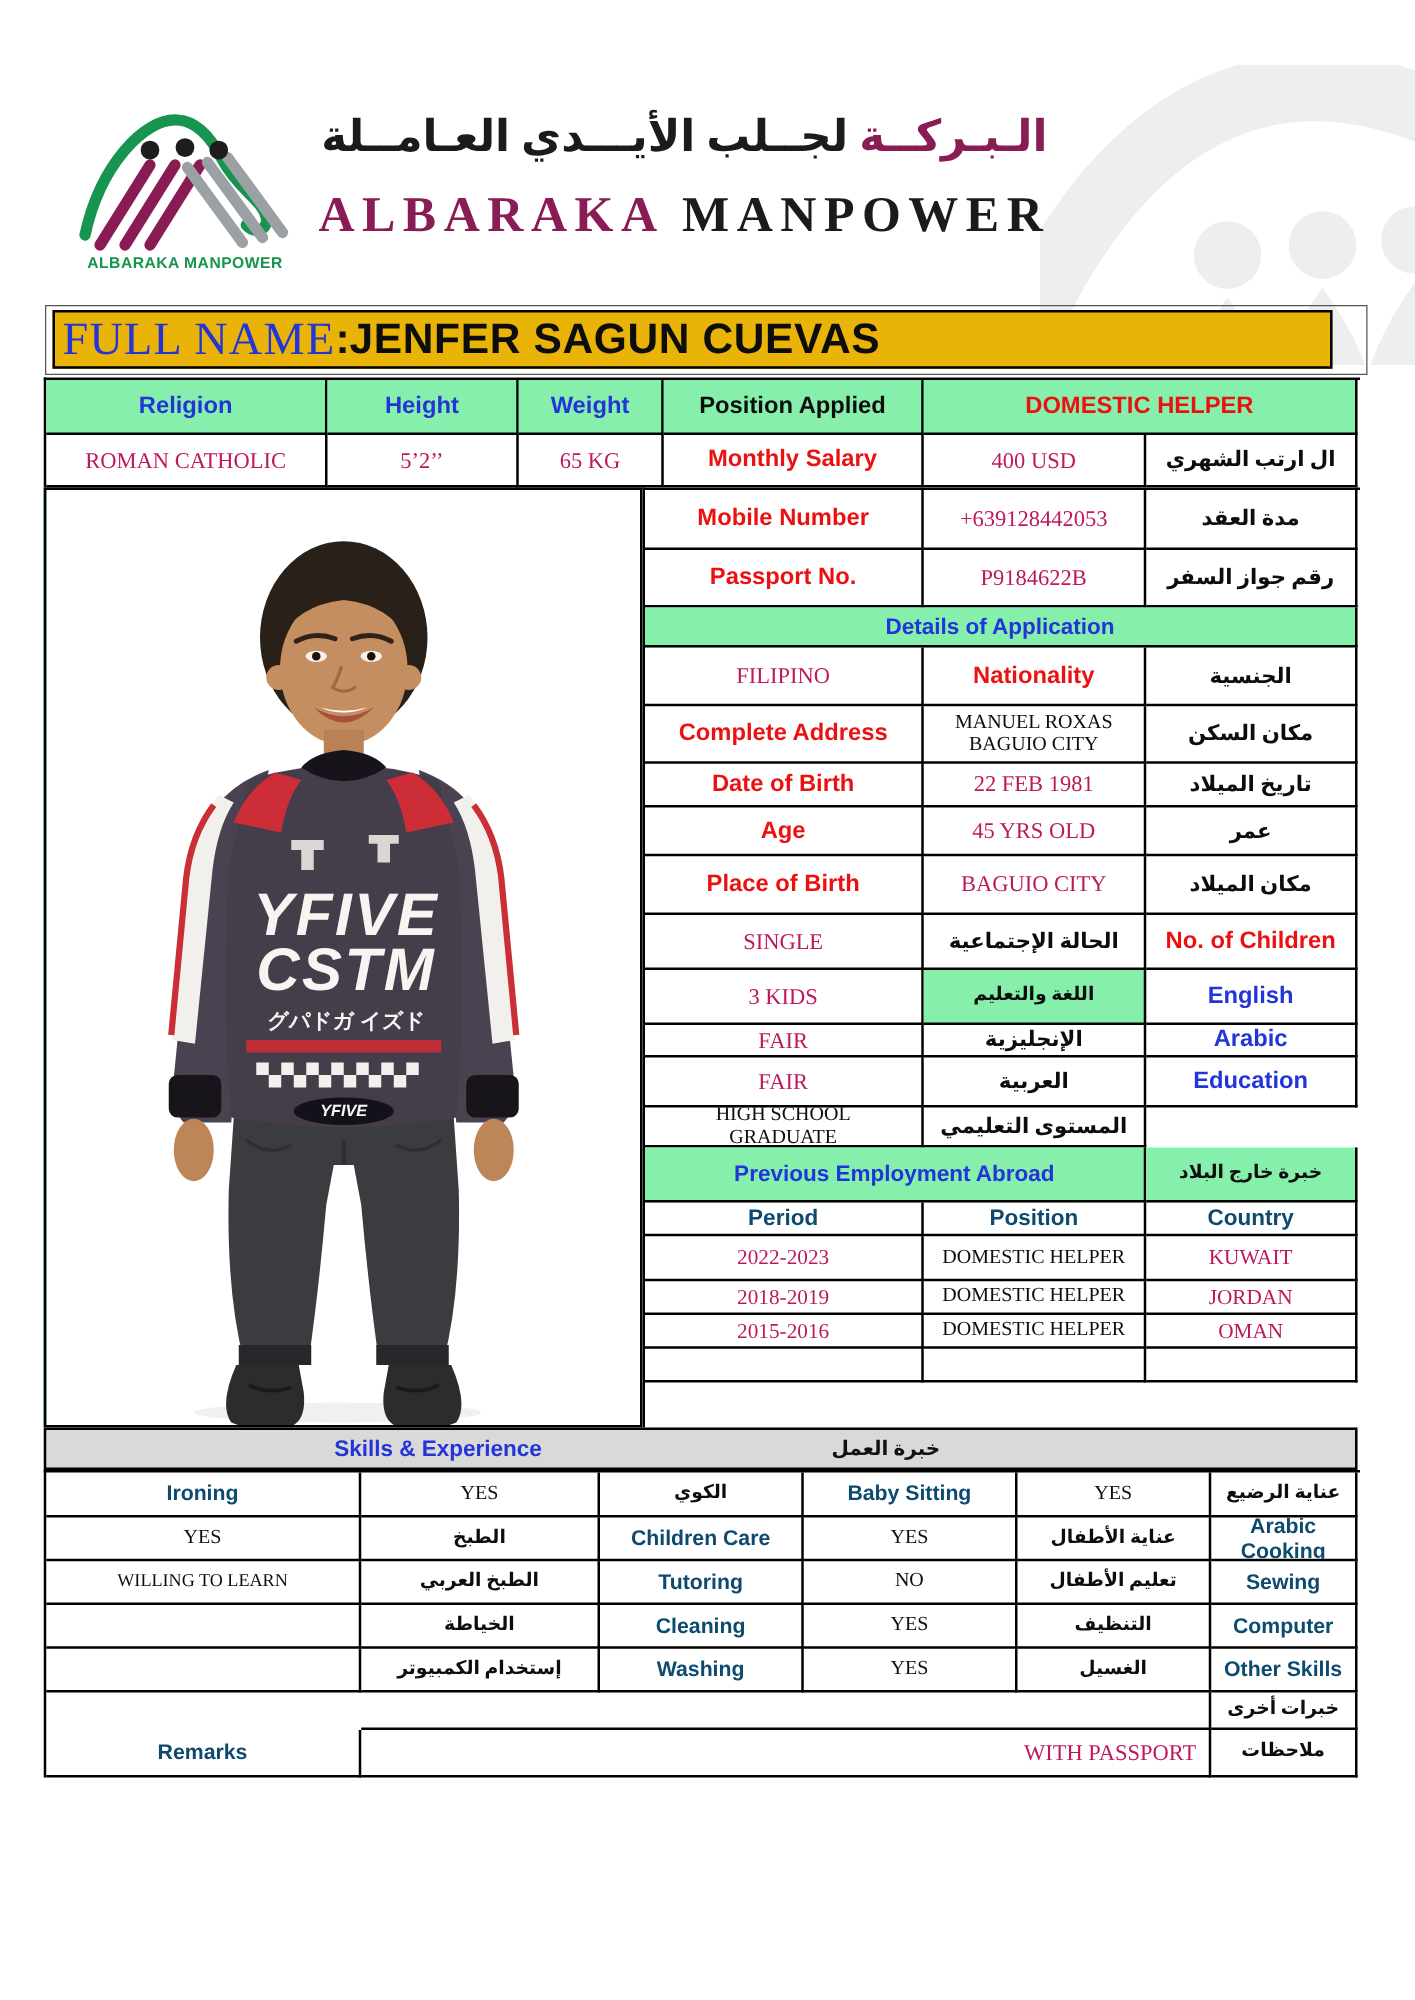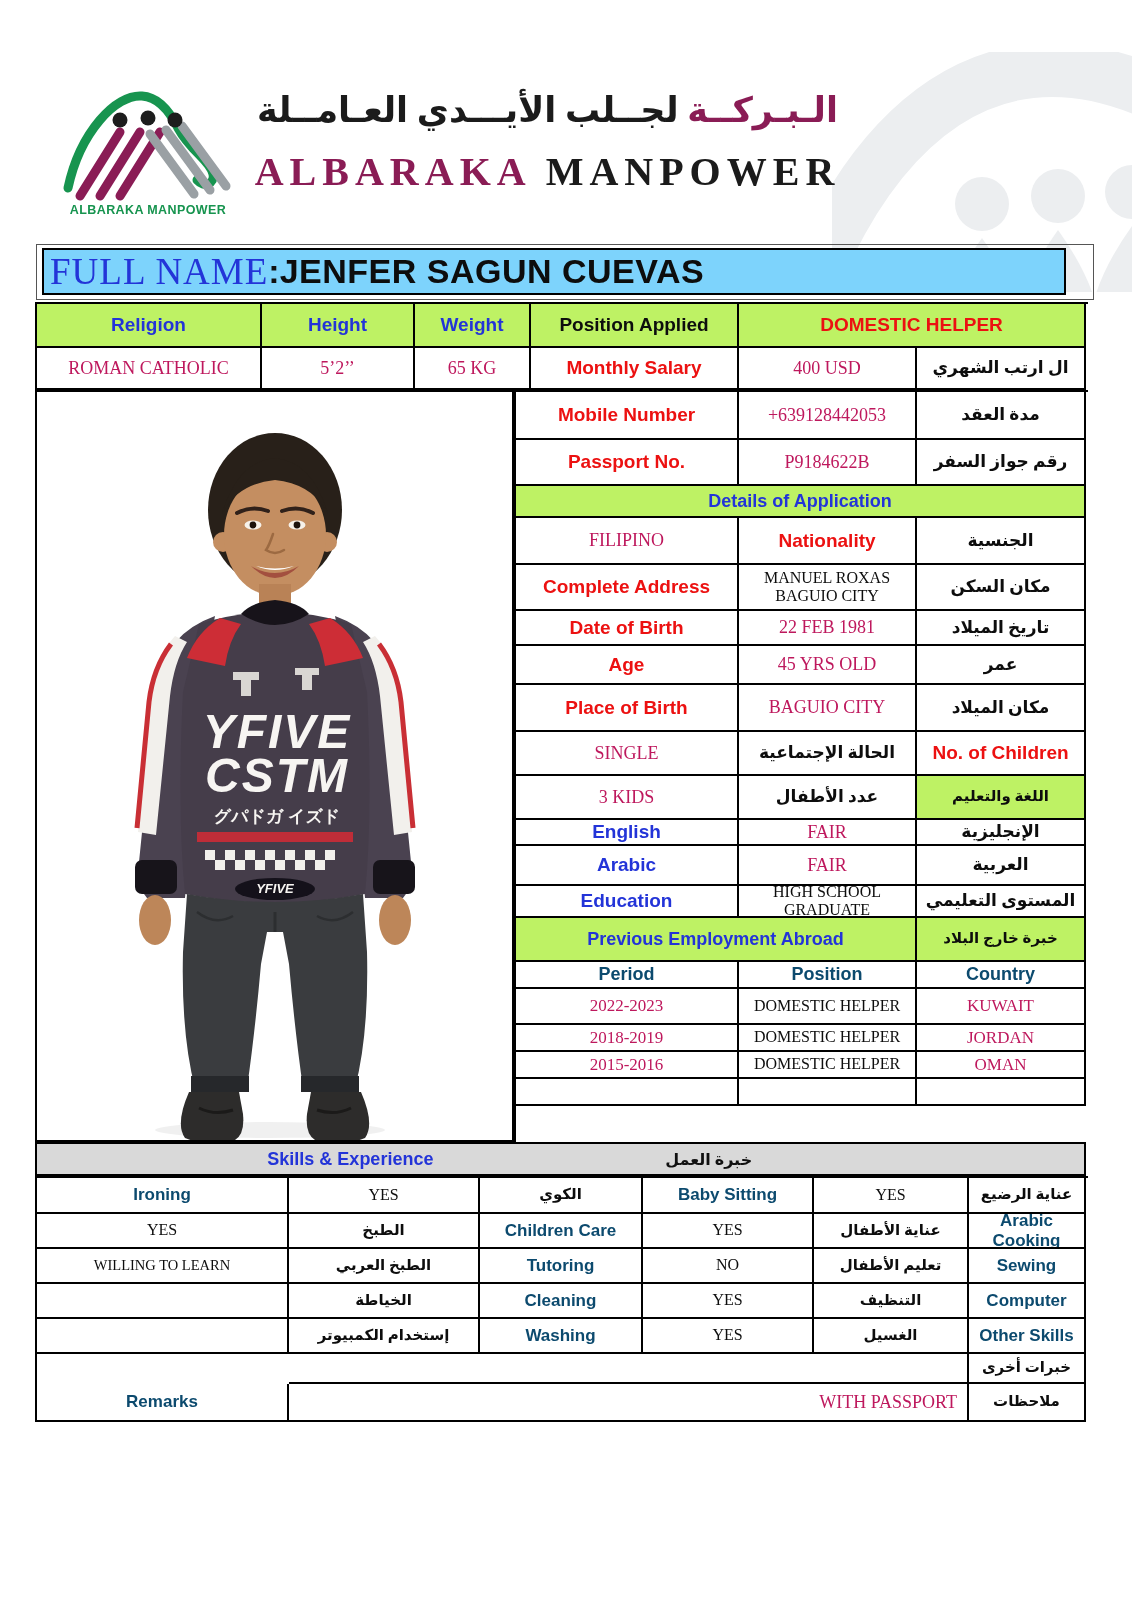--- a/index.html
+++ b/index.html
@@ -28,37 +28,37 @@
   }
   .brand-latin .first{color:#8a1c55;margin-right:14px;}
   .brand-latin .second{color:#1b1b1b;}
   
   .fullname-outer{
     position:absolute;left:36px;top:244px;width:1056px;height:54px;
     border:1px solid #555;
   }
   .fullname-box{
     position:absolute;left:42px;top:248px;width:1024px;height:47px;
-    border:2px solid #000;background:#7dd3fc;display:flex;align-items:center;
+    border:2px solid #000;background:#eab308;display:flex;align-items:center;
     padding-left:6px;box-sizing:border-box;white-space:nowrap;
   }
   .fullname-label{
     font-family:"Liberation Serif","DejaVu Serif",serif;
     font-size:37px;color:#2334d8;letter-spacing:1px;
   }
   .fullname-sep{font-size:34px;font-weight:bold;color:#111;}
   .fullname-value{font-size:34px;font-weight:bold;color:#0d0d0d;letter-spacing:.5px;}
   
   .grid{position:absolute;display:grid;border-top:2px solid #000;border-left:2px solid #000;background:#fff;}
   .cell{
     border-right:2px solid #000;border-bottom:2px solid #000;
     display:flex;align-items:center;justify-content:center;
     text-align:center;box-sizing:border-box;line-height:1.15;overflow:hidden;
   }
-  .gray{background:#bef264;}
+  .gray{background:#86efac;}
   .lbl{font-weight:bold;color:#ec1111;font-size:19px;}
   .lbl-sm{font-weight:bold;color:#0c4a6e;font-size:17px;}
   .blu{font-weight:bold;color:#2334d8;font-size:19px;}
   .blk{font-weight:bold;color:#0d0d0d;font-size:19px;}
   .val{font-family:"Liberation Serif","DejaVu Serif",serif;font-size:18px;color:#be185d;}
   .val-sm{font-family:"Liberation Serif","DejaVu Serif",serif;font-size:16px;color:#0d0d0d;}
   .ar{font-family:"Liberation Serif","DejaVu Sans",serif;direction:rtl;font-size:17px;font-weight:600;color:#0d0d0d;}
   .ar-sm{font-family:"Liberation Serif","DejaVu Sans",serif;direction:rtl;font-size:15px;font-weight:600;color:#0d0d0d;}
   .sect-title{font-weight:bold;color:#2334d8;font-size:18px;}
   
@@ -266,21 +266,20 @@
     <div class="cell lbl">Age</div>
     <div class="cell val">45 YRS OLD</div>
     <div class="cell ar">عمر</div>
     <div class="cell lbl">Place of Birth</div>
     <div class="cell val">BAGUIO CITY</div>
     <div class="cell ar">مكان الميلاد</div>
     <div class="cell val">SINGLE</div>
     <div class="cell ar">الحالة الإجتماعية</div>
     <div class="cell lbl">No. of Children</div>
     <div class="cell val">3 KIDS</div>
-    <div class="cell ar">عدد الأطفال</div>
 
     <div class="cell gray ar-sm">اللغة والتعليم</div>
     <div class="cell blu">English</div>
     <div class="cell val">FAIR</div>
     <div class="cell ar">الإنجليزية</div>
     <div class="cell blu">Arabic</div>
     <div class="cell val">FAIR</div>
     <div class="cell ar">العربية</div>
     <div class="cell blu">Education</div>
     <div class="cell val-sm wrap-tight">HIGH SCHOOL GRADUATE</div>

